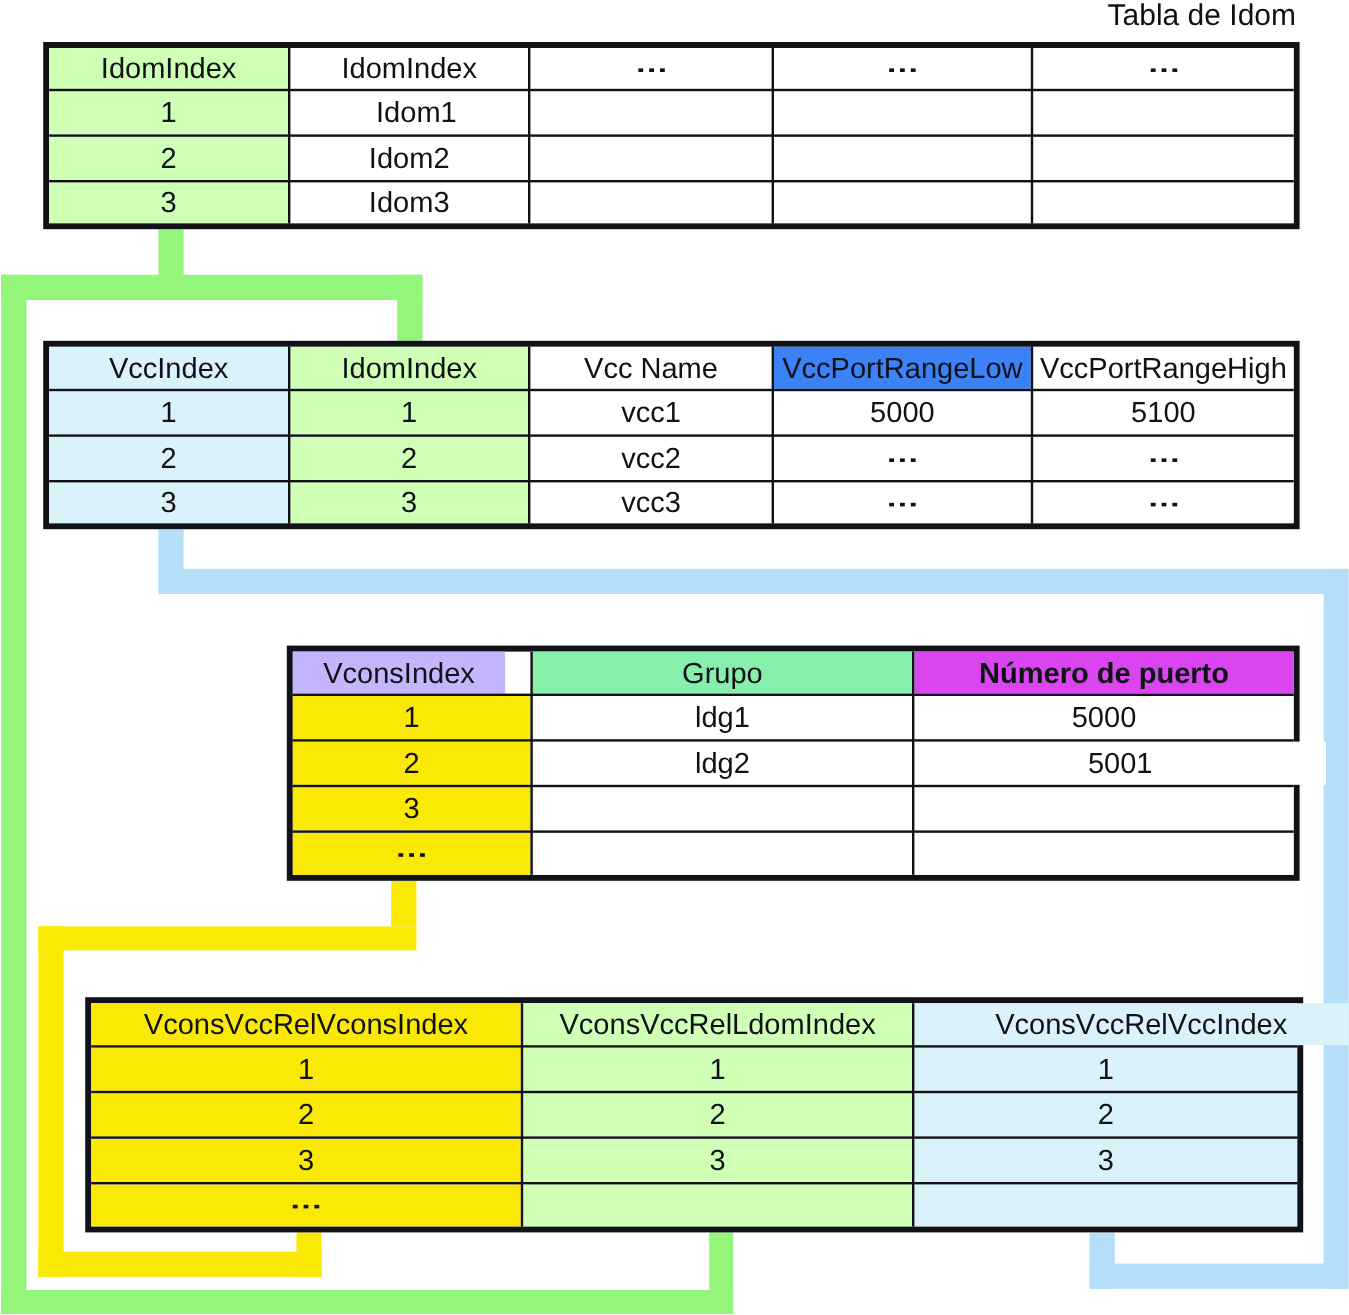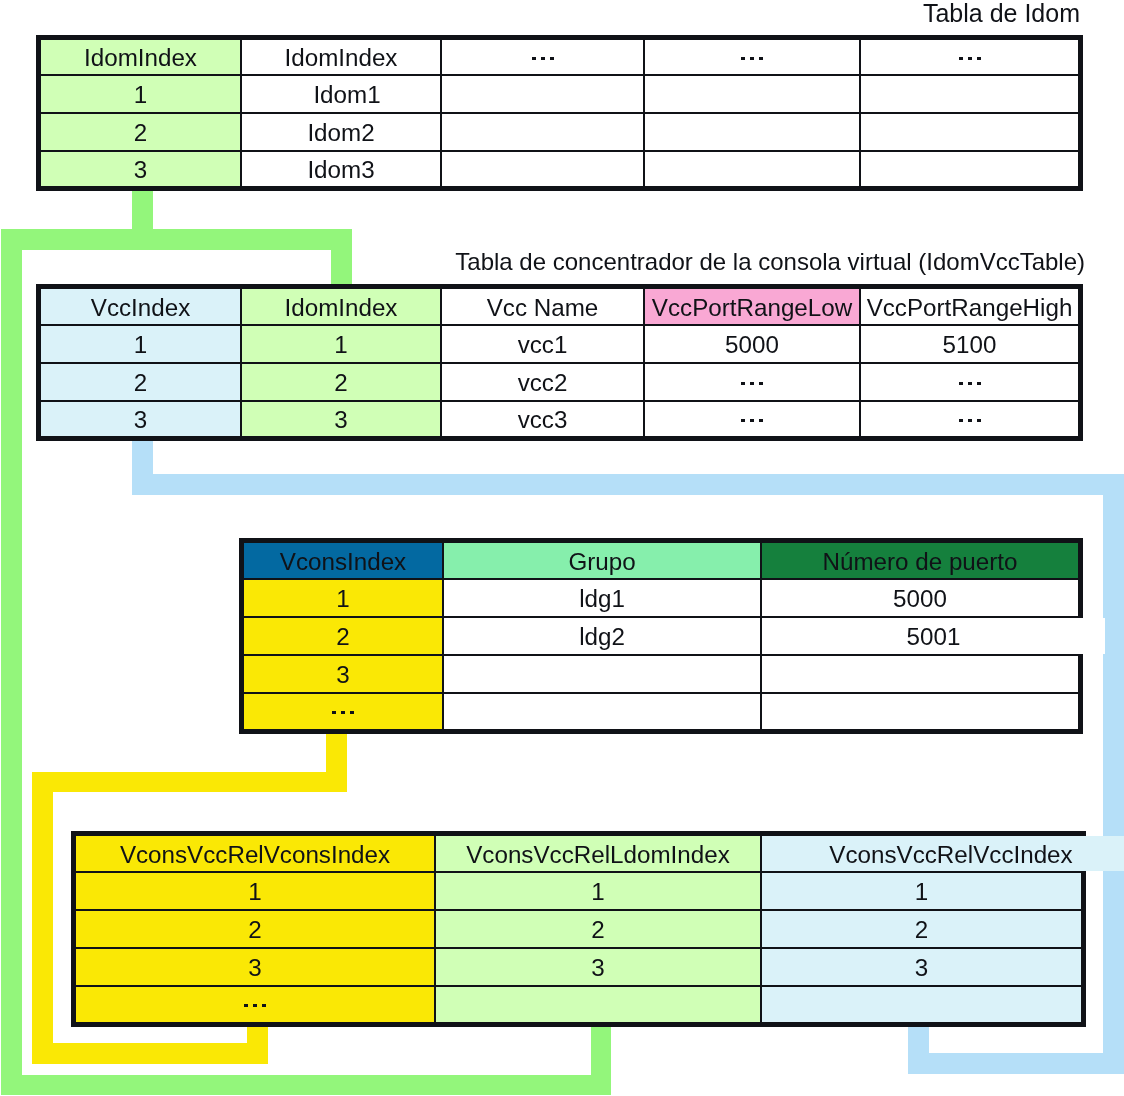--- a/index.html
+++ b/index.html
@@ -102,27 +102,26 @@
     </div>
       <div class="vsep" style="left: 199px; background: rgb(16, 18, 23);"></div>
       <div class="vsep" style="left: 399px; background: rgb(16, 18, 23);"></div>
       <div class="vsep" style="left: 602px; background: rgb(16, 18, 23);"></div>
       <div class="vsep" style="left: 818px; background: rgb(16, 18, 23);"></div>
       <div class="hsep" style="top: 34px; background: rgb(16, 18, 23);"></div>
       <div class="hsep" style="top: 72px; background: rgb(16, 18, 23);"></div>
       <div class="hsep" style="top: 110px; background: rgb(16, 18, 23);"></div>
   </div>
 
-  <div class="cap" style="right:39px;top:250px;font-size:24px;">Tabla de concentrador de la consola virtual (IdomVccTable)</div>
   <div class="tbl" style="left: 36px; top: 284px; width: 1047px; height: 157px; border-width: 5px; border-color: rgb(16, 18, 23);">
     <div class="trow" style="left:0px;top:0px;height:35px;">
       <div class="tcell fill-blue" style="left: 0px; width: 199px; background: rgb(218, 242, 249);">VccIndex</div>
       <div class="tcell fill-green" style="left: 201px; width: 198px; background: rgb(208, 255, 182);">IdomIndex</div>
       <div class="tcell fill-white" style="left: 401px; width: 201px; background: rgb(255, 255, 255);">Vcc Name</div>
-      <div class="tcell fill-white" style="left: 604px; width: 214px; background: #f9a8d4;">VccPortRangeLow</div>
+      <div class="tcell fill-white" style="left: 604px; width: 214px; background: #3b82f6;">VccPortRangeLow</div>
       <div class="tcell fill-white" style="left: 820px; width: 217px; background: rgb(255, 255, 255);">VccPortRangeHigh</div>
     </div>
     <div class="trow" style="left:0px;top:37px;height:36px;">
       <div class="tcell fill-blue" style="left: 0px; width: 199px; background: rgb(218, 242, 249);">1</div>
       <div class="tcell fill-green" style="left: 201px; width: 198px; background: rgb(208, 255, 182);">1</div>
       <div class="tcell fill-white" style="left: 401px; width: 201px; background: rgb(255, 255, 255);">vcc1</div>
       <div class="tcell fill-white" style="left: 604px; width: 214px; background: rgb(255, 255, 255);">5000</div>
       <div class="tcell fill-white" style="left: 820px; width: 217px; background: rgb(255, 255, 255);">5100</div>
     </div>
     <div class="trow" style="left:0px;top:75px;height:36px;">
@@ -159,23 +158,23 @@
       <div class="vsep" style="left: 399px; background: rgb(16, 18, 23);"></div>
       <div class="vsep" style="left: 602px; background: rgb(16, 18, 23);"></div>
       <div class="vsep" style="left: 818px; background: rgb(16, 18, 23);"></div>
       <div class="hsep" style="top: 35px; background: rgb(16, 18, 23);"></div>
       <div class="hsep" style="top: 73px; background: rgb(16, 18, 23);"></div>
       <div class="hsep" style="top: 111px; background: rgb(16, 18, 23);"></div>
   </div>
 
   <div class="tbl" style="left: 239px; top: 538px; width: 844px; height: 196px; border-width: 5px; border-color: rgb(16, 18, 23);">
     <div class="trow" style="left:0px;top:0px;height:35px;">
-      <div class="tcell fill-yellow" style="left: 0px; width: 198px; background: #0369a1;">VconsIndex</div>
+      <div class="tcell fill-yellow" style="left: 0px; width: 177px; background: #c4b5fd;">VconsIndex</div>
       <div class="tcell fill-white" style="left: 200px; width: 316px; background: #86efac;">Grupo</div>
-      <div class="tcell fill-white" style="left: 518px; width: 316px; background: #15803d;">Número de puerto</div>
+      <div class="tcell fill-white" style="left: 518px; width: 316px; background: #d946ef; font-weight: bold;">Número de puerto</div>
     </div>
     <div class="trow" style="left:0px;top:37px;height:36px;">
       <div class="tcell fill-yellow" style="left: 0px; width: 198px; background: rgb(250, 232, 5);">1</div>
       <div class="tcell fill-white" style="left: 200px; width: 316px; background: rgb(255, 255, 255);">ldg1</div>
       <div class="tcell fill-white" style="left: 518px; width: 316px; background: rgb(255, 255, 255);">5000</div>
     </div>
     <div class="trow" style="left:0px;top:75px;height:36px;">
       <div class="tcell fill-yellow" style="left: 0px; width: 198px; background: rgb(250, 232, 5);">2</div>
       <div class="tcell fill-white" style="left: 200px; width: 316px; background: rgb(255, 255, 255);">ldg2</div>
       <div class="tcell fill-white" style="left: 518px; width: 343px; background: rgb(255, 255, 255);">5001</div>

